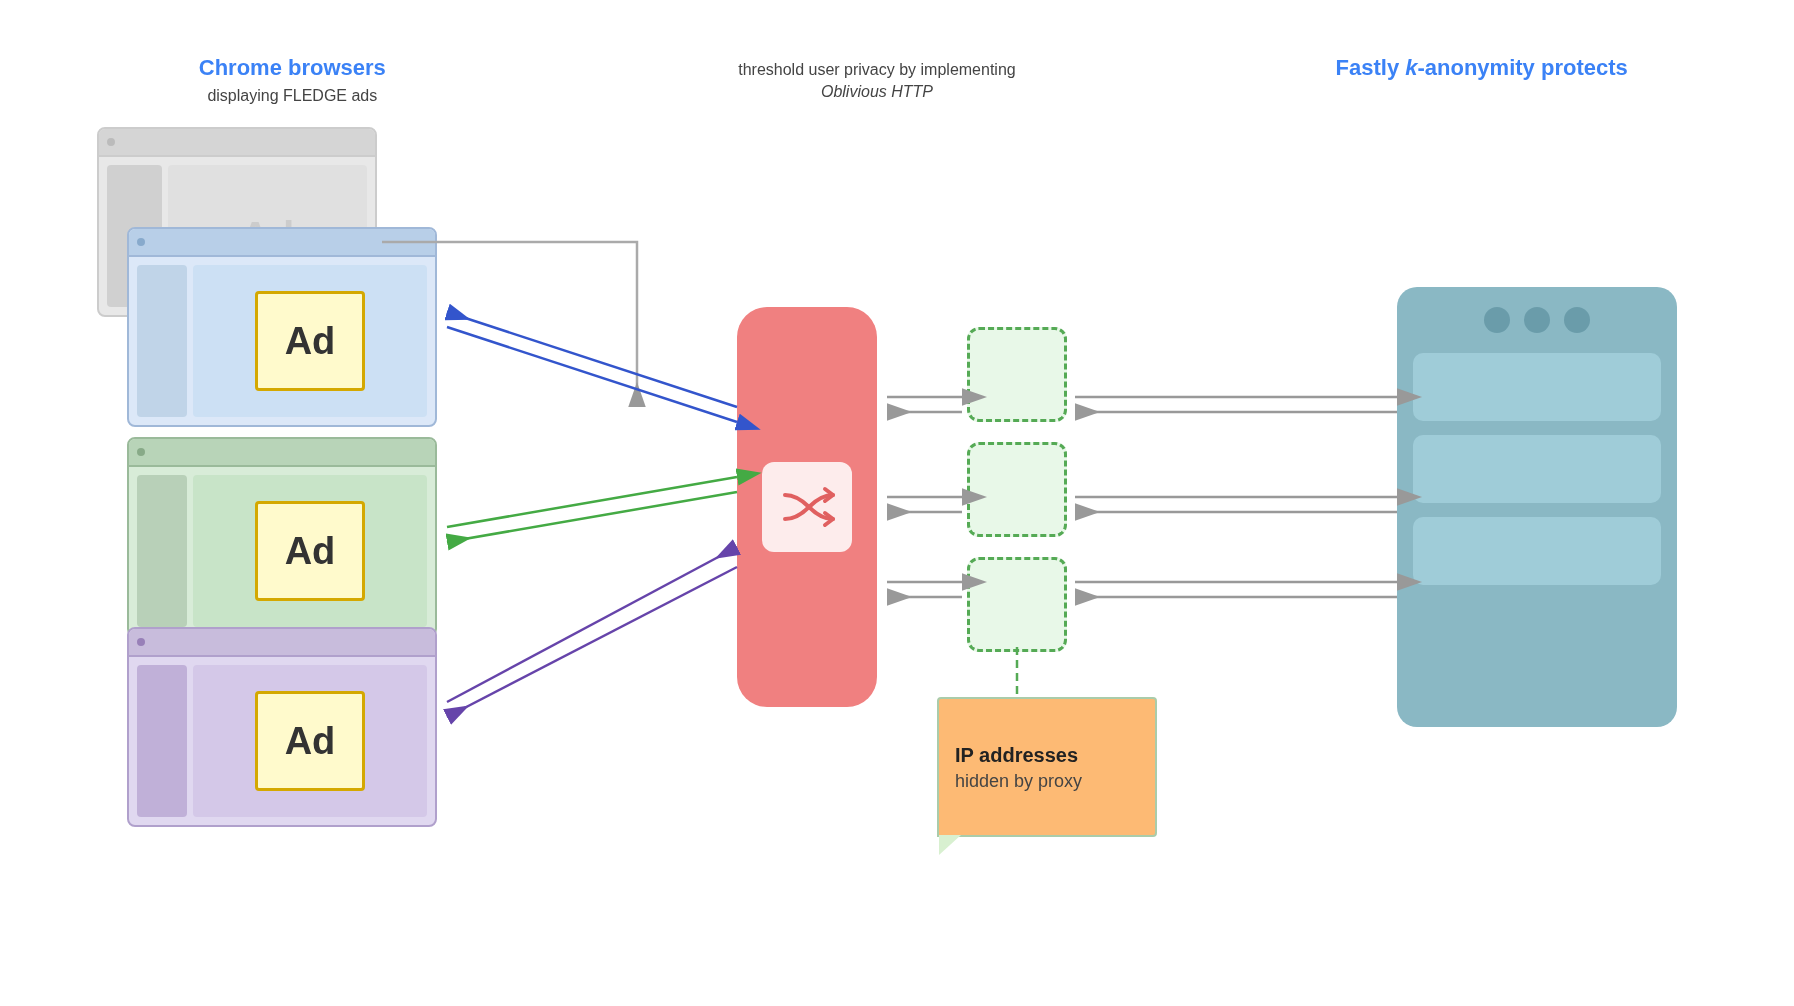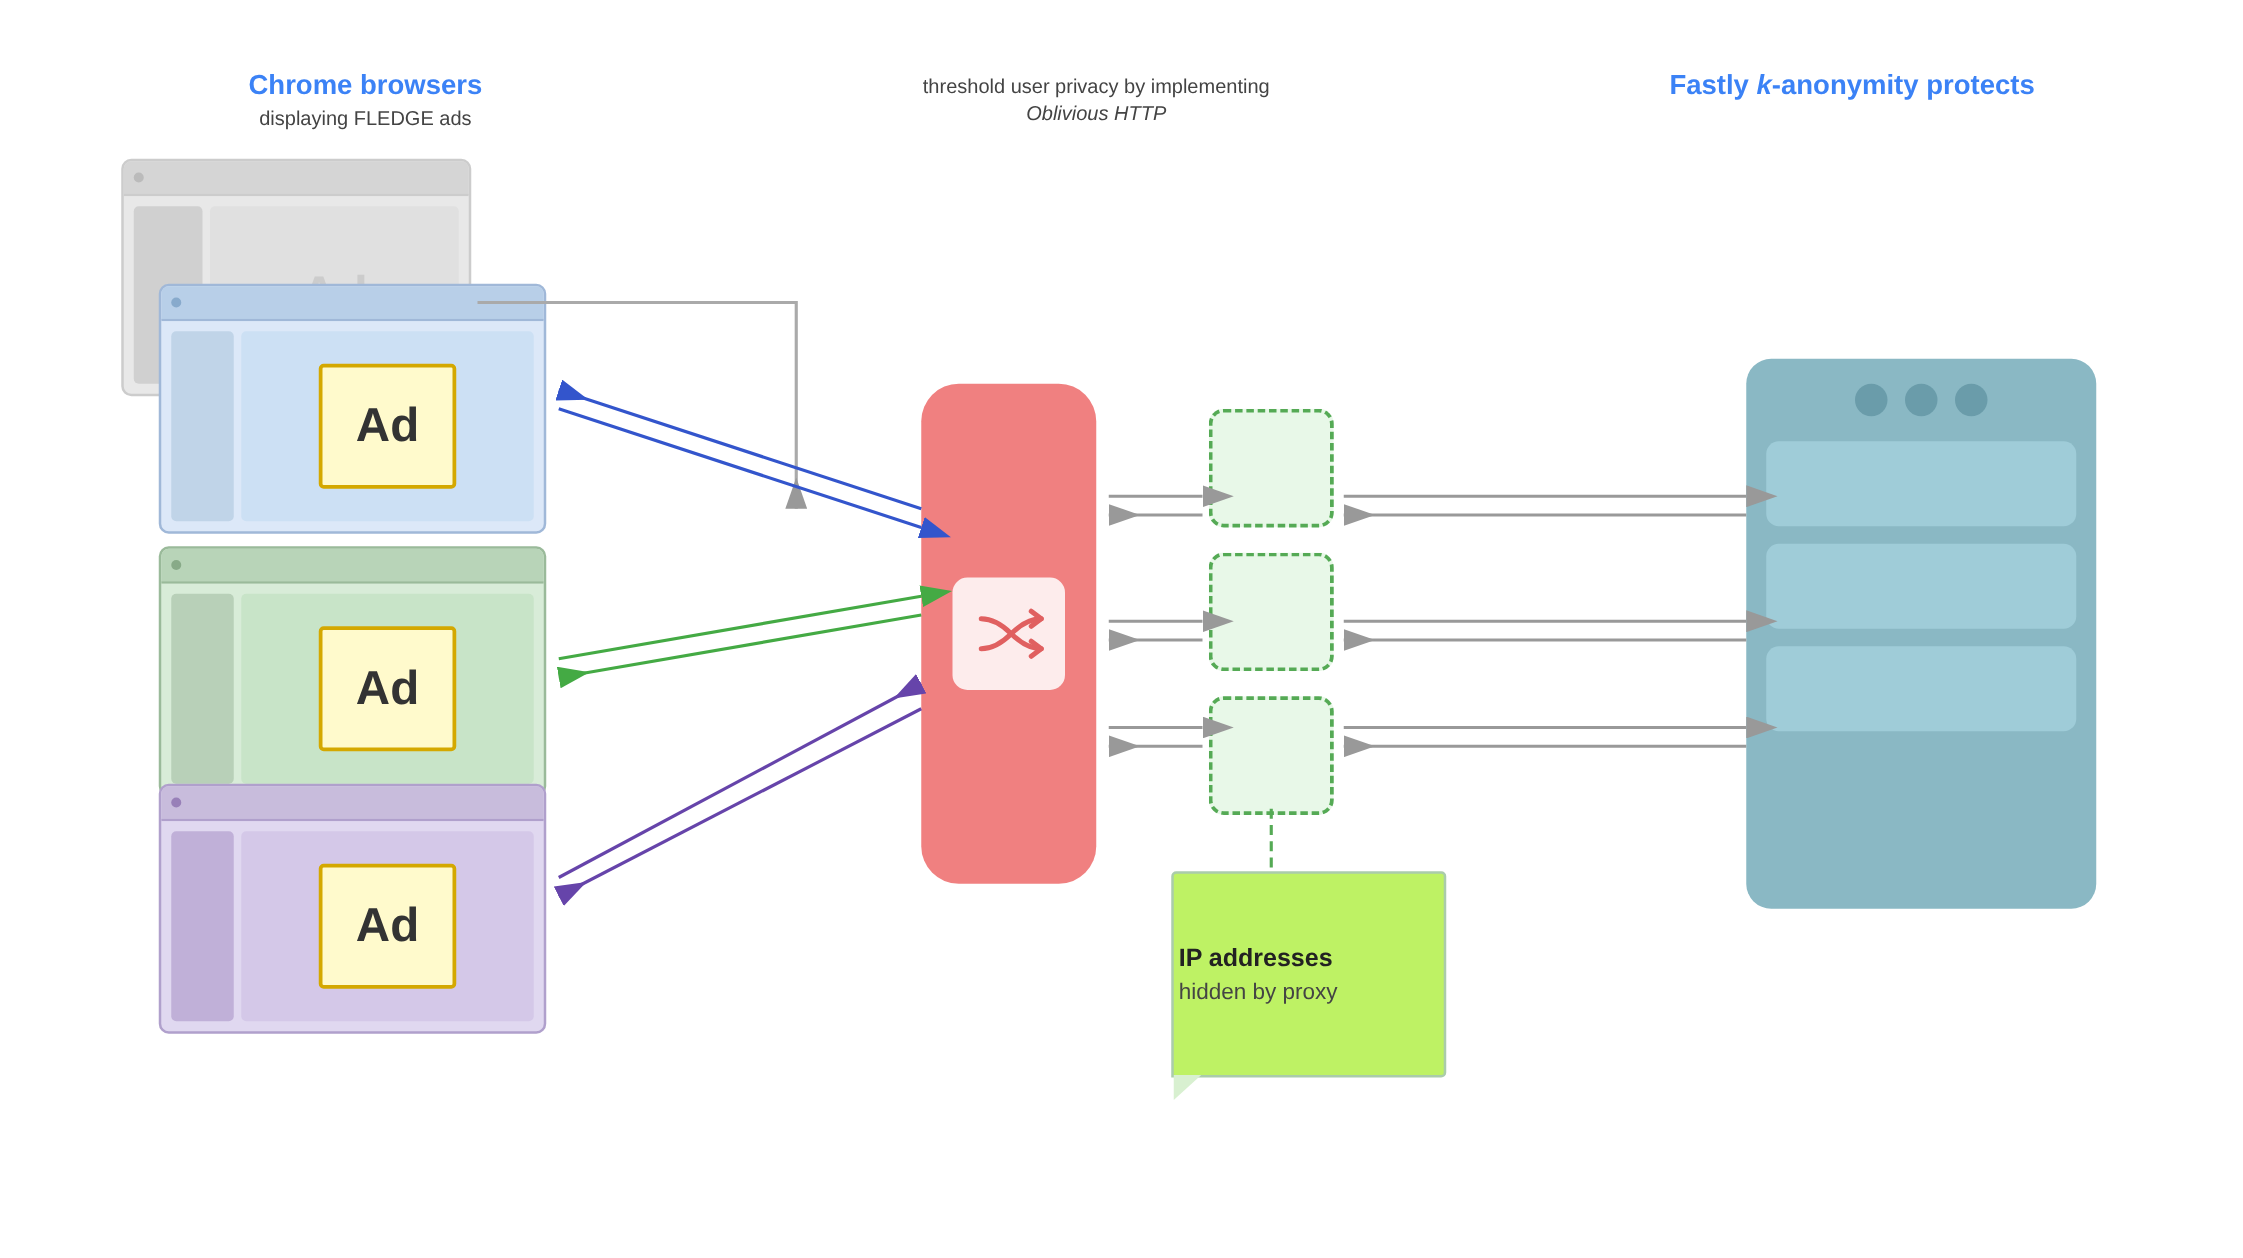--- a/index.html
+++ b/index.html
@@ -363,25 +363,25 @@
       background: #9fccd8;
       border-radius: 10px;
     }
 
     
     .ip-box {
       position: absolute;
       left: 840px;
       top: 570px;
       width: 220px;
-      height: 165px;
-      background: #bef264;
+      height: 140px;
+      background: #fdba74;
       border: 2px solid #aaccaa;
       border-radius: 4px 4px 4px 0;
-      padding: 4px;
+      padding: 16px;
       display: flex;
       flex-direction: column;
       justify-content: center;
     }
     .ip-box::after {
       content: '';
       position: absolute;
       bottom: -20px;
       left: 0;
       width: 0;

